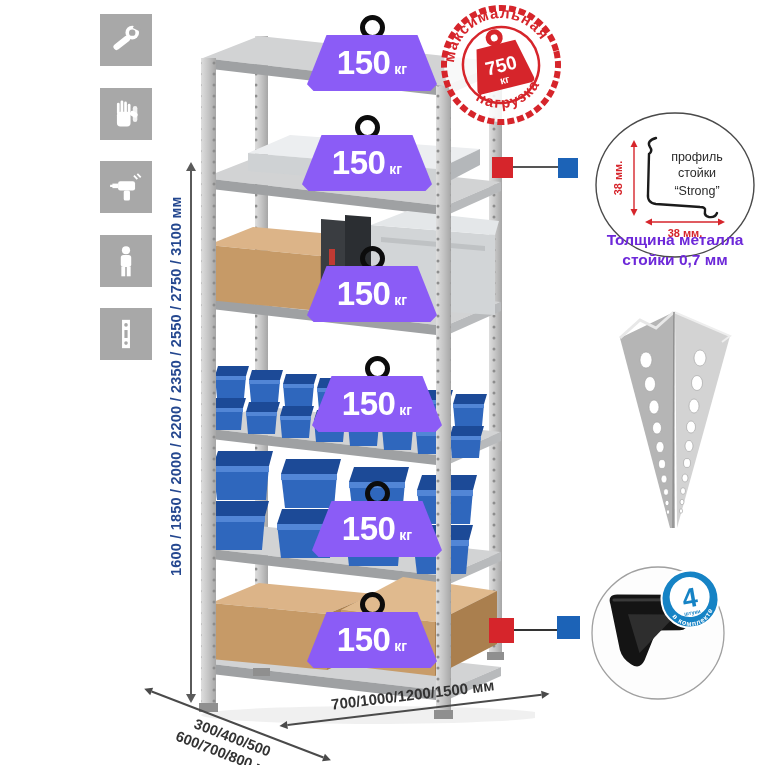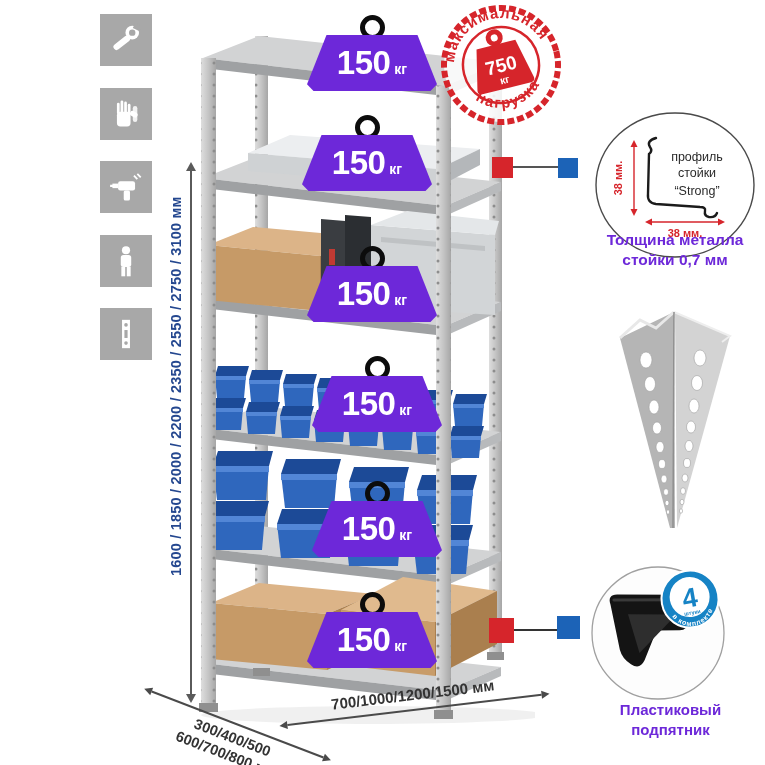--- a/index.html
+++ b/index.html
@@ -25,21 +25,21 @@
   .vline { position:absolute; left:190px; top:170px; width:2px; height:524px; background:#5a5a5a; }
   .tri-up   { position:absolute; left:186px; top:162px; width:0; height:0;
               border-left:5px solid transparent; border-right:5px solid transparent; border-bottom:9px solid #5a5a5a; }
   .tri-down { position:absolute; left:186px; top:694px; width:0; height:0;
               border-left:5px solid transparent; border-right:5px solid transparent; border-top:9px solid #5a5a5a; }
 
   
   .weight-badge { position:absolute; width:130px; text-align:center; }
   .wb-ring { width:15px; height:15px; border:5px solid #0c0c0c; border-radius:50%;
              margin:0 auto; position:relative; top:5px; background:transparent; }
-  .wb-body { position:relative; height:56px; background:#6d28d9;
+  .wb-body { position:relative; height:56px; background:#8b5cf6;
              clip-path:polygon(15% 0%, 85% 0%, 100% 88%, 95% 100%, 5% 100%, 0% 88%);
              display:flex; align-items:center; justify-content:center; }
   .wb-value { color:#ffffff; font-weight:bold; font-size:33px; letter-spacing:-0.5px; }
   .wb-unit  { color:#ffffff; font-size:14px; font-weight:bold; margin-left:4px; margin-top:12px; }
 
   
   .caption { position:absolute; text-align:center; font-weight:bold;
              font-size:15.5px; color:#6d28d9; line-height:1.32; }
 
   
@@ -382,24 +382,20 @@
       <text x="32" y="47.5" text-anchor="middle" font-size="5.5" font-weight="bold" fill="#1683c5">штуки</text>
       <defs>
           <path id="arcBadge" d="M 9,36 A 23,23 0 0 0 55,36"></path>
         </defs>
       <text font-size="7" font-weight="bold" fill="#ffffff" letter-spacing="0.8">
         <textPath href="#arcBadge" startOffset="50%" text-anchor="middle">в комплекте</textPath>
       </text>
     </g>
   </svg>
 
-  <div class="caption" style="left:598px; top:700px; width:145px; font-size:15px">
-    <div>Пластиковый</div>
-    <div>подпятник</div>
-  </div>
 
   <div class="dim-group" style="left:146px; top:684px; width:200px; transform:rotate(21deg); transform-origin:0 0">
     <div class="dim-line">
       <span class="ar-l"></span>
         <span class="bar"></span>
         <span class="ar-r"></span>
     </div>
     <div class="dim-text">300/400/500</div>
     <div class="dim-text">600/700/800 мм</div>
   </div>

